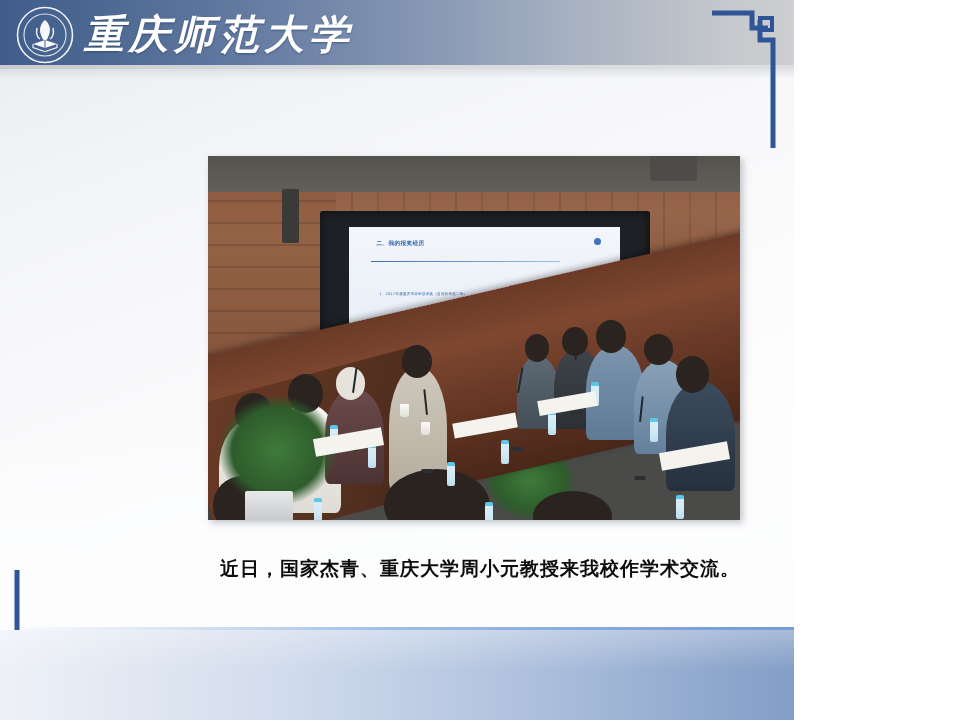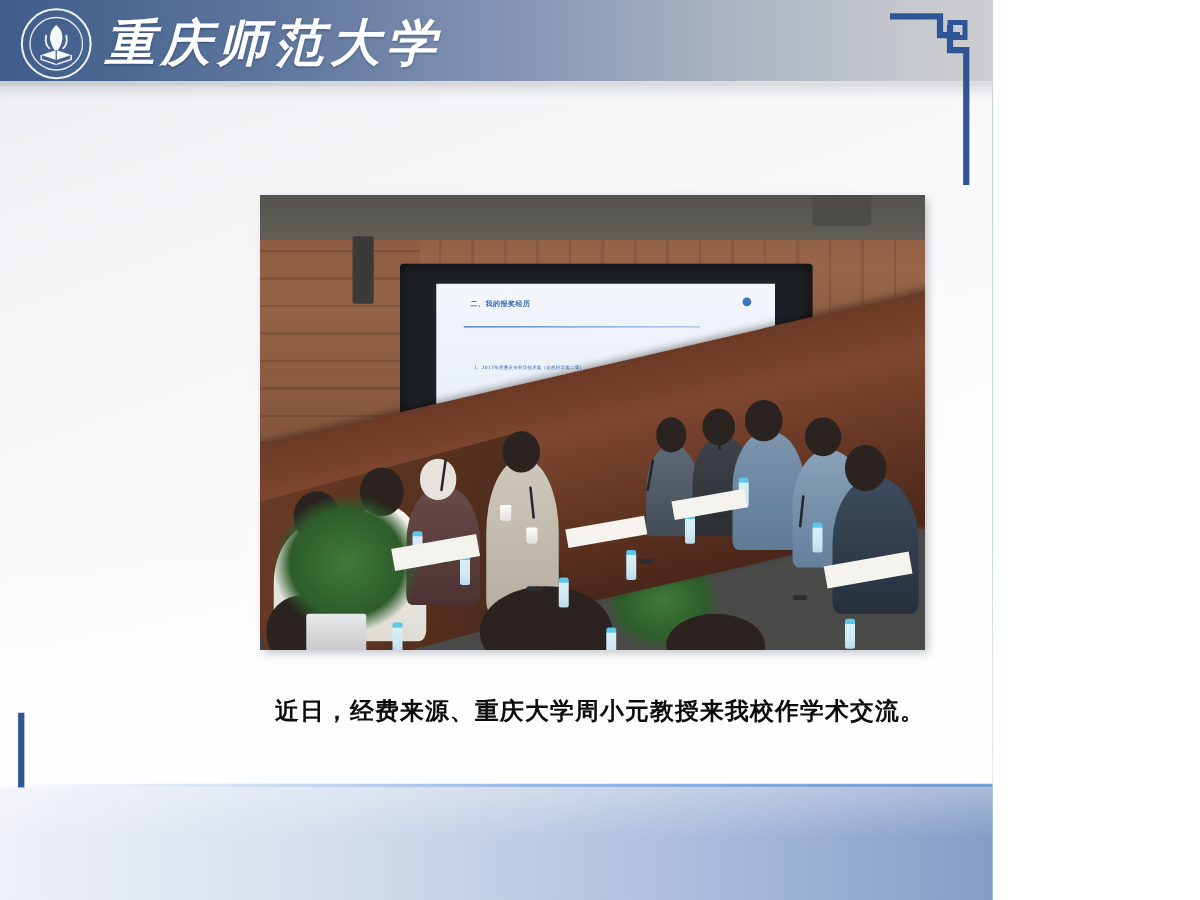--- a/index.html
+++ b/index.html
@@ -10,21 +10,21 @@
     width: 960px;
     height: 720px;
     overflow: hidden;
     font-family: "DejaVu Sans", "Liberation Sans", sans-serif;
   }
 
   #slide {
     position: relative;
     width: 794px;
     height: 720px;
-    background: #15803d;
+    background: #0369a1;
     overflow: hidden;
   }
 
   
   .bg-base {
     position: absolute;
     left: 0; top: 0;
     width: 960px; height: 720px;
     background: linear-gradient(160deg, #e9ebee 0%, #f4f5f7 22%, #fcfcfd 55%, #ffffff 80%);
   }
@@ -428,19 +428,19 @@
       <div class="paper" style="left:20%; top:76%; width:13%; height:5%;"></div>
       <div class="paper" style="left:46%; top:72%; width:12%; height:4%;"></div>
       <div class="paper" style="left:62%; top:66%; width:11%; height:4%;"></div>
       <div class="paper" style="left:85%; top:80%; width:13%; height:5%;"></div>
 
       <div class="cup" style="left:36%; top:68%;"></div>
       <div class="cup" style="left:40%; top:73%;"></div>
     </div>
   </div>
 
-  <div class="caption">近日，经费来源、重庆大学周小元教授来我校作学术交流。</div>
+  <div class="caption">近日，国家杰青、重庆大学周小元教授来我校作学术交流。</div>
 
   <div class="bottom-hairline"></div>
   <div class="bottom-band"></div>
   <div class="bottom-band-sheen"></div>
 
 </div>
 
 </body></html>

